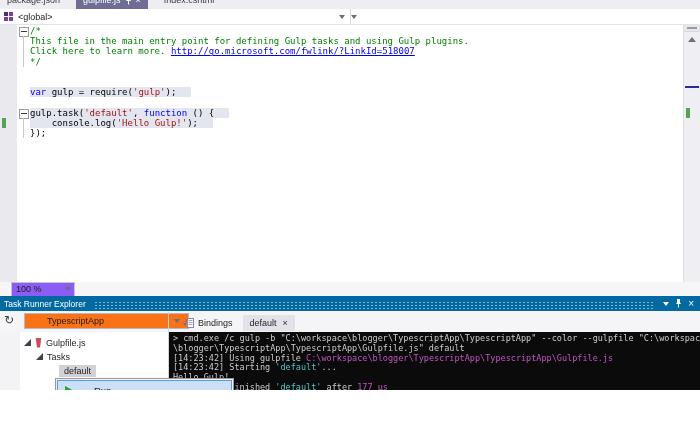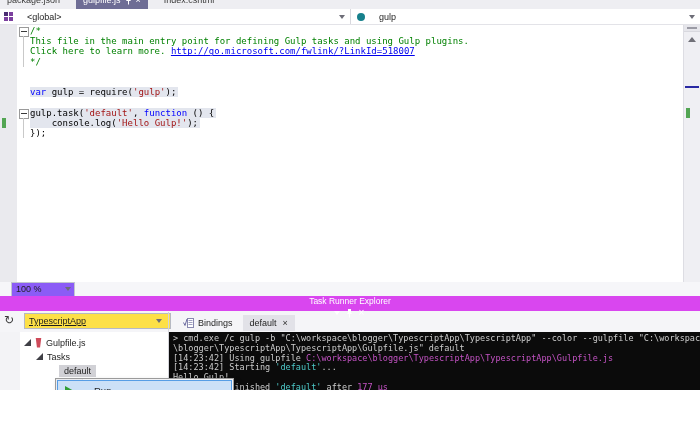--- a/index.html
+++ b/index.html
@@ -20,34 +20,34 @@
   .nav-combo{display:flex;align-items:center;font-size:9px;color:#1e1e1e;}
   .nav-left{flex:0 0 350px;border-right:1px solid #D8D8DE;justify-content:space-between;}
   .nav-right{flex:1;justify-content:space-between;}
   .icon-global{width:9px;height:9px;margin:0 5px 0 4px;display:grid;grid-template-columns:4px 4px;grid-template-rows:4px 4px;gap:1px;}
   .icon-global i{background:#7B3F9E;}
   .icon-global i:first-child{background:#4B2D73;}
   .icon-method{width:8px;height:8px;border-radius:50%;background:#17808C;margin:0 5px 0 6px;flex:0 0 auto;}
   .dd-arrow{width:0;height:0;border-left:3px solid transparent;border-right:3px solid transparent;
             border-top:4px solid #6d6d77;margin-right:5px;flex:0 0 auto;}
   .nav-lbl{flex:1;}
-  .nav-left .nav-lbl,.nav-right .nav-lbl{display:flex;align-items:center;gap:9px;}
+  .nav-left .nav-lbl,.nav-right .nav-lbl{display:flex;align-items:center;}
 
   
   .editor{position:absolute;top:25px;left:0;width:684px;height:257px;background:#fff;overflow:hidden;}
   .gutter{position:absolute;left:0;top:0;bottom:0;width:17px;background:#EAEAEE;}
   .changebar{position:absolute;left:2px;top:93px;width:4px;height:10px;background:#53A553;}
   .code{position:absolute;left:17px;top:1px;right:0;font-family:"DejaVu Sans Mono",monospace;
         font-size:9px;line-height:10.2px;white-space:pre;color:#000;}
   .cl{display:flex;height:10.2px;align-items:center;}
   .fold{flex:0 0 13px;position:relative;height:100%;}
   .foldbox{position:absolute;left:2px;top:1px;width:8px;height:8px;border:1px solid #9A9A9A;background:#fff;}
   .foldbox::after{content:"";position:absolute;left:1px;right:1px;top:3px;height:1px;background:#3a3a3a;}
   .guide{position:absolute;left:6px;top:0;bottom:0;width:1px;background:#C9C9C9;}
-  .hlbg{background:#E3E6EE;padding-right:2px;}
+  .hlbg{background:#E3E6EE;padding-right:15px;}
 
   
   .vscroll{position:absolute;right:0;top:25px;width:16px;height:257px;background:#EFEFF3;border-left:1px solid #DDDDE3;}
   .vsplit{height:6px;border-bottom:1px solid #D8D8DE;position:relative;background:#E6E6EB;}
   .vsplit::after{content:"";position:absolute;left:3px;right:3px;top:2px;height:2px;background:#9B9BA5;}
   .varrow{width:0;height:0;border-left:4px solid transparent;border-right:4px solid transparent;
           border-bottom:5px solid #707078;margin:5px auto 0;}
   .mark-caret{position:absolute;left:1px;right:1px;top:61px;height:2px;background:#2929A3;}
   .mark-change{position:absolute;left:2px;top:83px;width:4px;height:10px;background:#53A553;}
 
@@ -59,22 +59,22 @@
   
   .tre{position:absolute;left:0;top:296px;width:700px;height:137px;background:#F5F5F8;}
   .tre-title{height:15px;display:flex;align-items:center;padding:0 4px;color:#fff;font-size:8.5px;}
   .tre-dots{flex:1;height:8px;margin:2px 8px 0;
             background-image:radial-gradient(rgba(255,255,255,.5) .7px,transparent .9px);background-size:4px 3px;}
   .tre-btns{display:flex;align-items:center;gap:6px;margin-right:2px;}
   .tre-chev{width:0;height:0;border-left:3px solid transparent;border-right:3px solid transparent;border-top:4px solid #fff;}
   .tre-x{color:#fff;font-size:10px;line-height:10px;}
   .tre-toolbar{height:21px;position:relative;}
   .refresh{position:absolute;left:4px;top:2px;font-size:12px;color:#3c3c3c;font-family:"DejaVu Sans",sans-serif;}
-  .proj{position:absolute;left:24px;top:2px;width:138px;height:14px;border:1px solid #B6B9C3;background:#fde047;
-        display:flex;align-items:center;justify-content:space-between;font-size:9px;color:#1e1e1e;padding:0 3px 0 4px;text-decoration:underline;}
+  .proj{position:absolute;left:24px;top:2px;width:138px;height:14px;border:1px solid #B6B9C3;background:#f97316;
+        display:flex;align-items:center;justify-content:space-between;font-size:9px;color:#1e1e1e;padding:0 3px 0 22px;}
   .tre-tabs{position:absolute;left:176px;top:2px;height:19px;display:flex;align-items:center;gap:3px;font-size:9px;color:#1e1e1e;}
   .tre-tab{display:flex;align-items:center;gap:4px;padding:3px 7px;}
   .tre-tab.active{background:#E2E2E8;}
   .tabx{color:#333;margin-left:2px;}
   .vdiv{position:absolute;left:168px;top:16px;bottom:0;width:1px;background:#D4D4DA;}
   .tre-body{position:absolute;left:0;right:0;top:36px;bottom:7px;}
   .tree{position:absolute;left:0;top:0;width:168px;bottom:0;background:#fff;}
   .tree-strip{position:absolute;left:0;top:0;width:20px;bottom:0;background:#F3F3F6;}
   .trow{height:13px;display:flex;align-items:center;font-size:9px;color:#1e1e1e;position:relative;margin-top:1px;}
   .expander{width:0;height:0;border-bottom:7px solid #3F3F46;border-left:7px solid transparent;margin-right:4px;flex:0 0 auto;}
@@ -124,24 +124,20 @@
             <i></i>
             <i></i>
             <i></i>
             <i></i>
           </span>
         <span>&lt;global&gt;</span>
       </span>
       <span class="dd-arrow"></span>
     </div>
     <div class="nav-combo nav-right">
-      <span class="nav-lbl">
-        <span class="icon-method"></span>
-        <span>gulp</span>
-      </span>
       <span class="dd-arrow"></span>
     </div>
   </div>
 
   <div class="editor">
     <div class="gutter"></div>
     <div class="changebar"></div>
     <div class="code"><div class="cl"><span class="fold"><span class="foldbox"></span></span><span><span style="color: rgb(0, 128, 0);">/*</span></span></div><div class="cl"><span class="fold"><span class="guide"></span></span><span><span style="color: rgb(0, 128, 0);">This file in the main entry point for defining Gulp tasks and using Gulp plugins.</span></span></div><div class="cl"><span class="fold"><span class="guide"></span></span><span><span style="color: rgb(0, 128, 0);">Click here to learn more. </span><span style="color: rgb(0, 0, 238); text-decoration: underline;">http://go.microsoft.com/fwlink/?LinkId=518007</span></span></div><div class="cl"><span class="fold"><span class="guide"></span></span><span><span style="color: rgb(0, 128, 0);">*/</span></span></div><div class="cl"><span class="fold"></span><span></span></div><div class="cl"><span class="fold"></span><span></span></div><div class="cl"><span class="fold"></span><span class="hlbg"><span style="color: rgb(0, 0, 255);">var</span><span style="color: rgb(0, 0, 0);"> gulp = require(</span><span style="color: rgb(163, 21, 21);">'gulp'</span><span style="color: rgb(0, 0, 0);">);</span></span></div><div class="cl"><span class="fold"></span><span></span></div><div class="cl"><span class="fold"><span class="foldbox"></span></span><span class="hlbg"><span style="color: rgb(0, 0, 0);">gulp.task(</span><span style="color: rgb(163, 21, 21);">'default'</span><span style="color: rgb(0, 0, 0);">, </span><span style="color: rgb(0, 0, 255);">function</span><span style="color: rgb(0, 0, 0);"> () {</span></span></div><div class="cl"><span class="fold"><span class="guide"></span></span><span class="hlbg"><span style="color: rgb(0, 0, 0);">    console.log(</span><span style="color: rgb(163, 21, 21);">'Hello Gulp!'</span><span style="color: rgb(0, 0, 0);">);</span></span></div><div class="cl"><span class="fold"><span class="guide"></span></span><span><span style="color: rgb(0, 0, 0);">});</span></span></div></div>
   </div>
 
@@ -153,21 +149,21 @@
   </div>
 
   <div class="zoombar">
     <div class="zoomcombo">
       <span>100 %</span>
       <span class="dd-arrow" style="margin-right:1px"></span>
     </div>
   </div>
 
   <div class="tre">
-    <div class="tre-title" style="background: #d946ef; flex-direction: column;">
+    <div class="tre-title" style="background: #0369a1;">
       <span>Task Runner Explorer</span>
       <span class="tre-dots"></span>
       <span class="tre-btns">
         <span class="tre-chev"></span>
         <svg width="7" height="9" viewBox="0 0 7 9">
             <path d="M2 0h3v3.5L6 5H1l1-1.5z" fill="#fff"></path>
             <rect x="3" y="5" width="1" height="3.5" fill="#fff"></rect>
           </svg>
         <span class="tre-x">×</span>
       </span>

